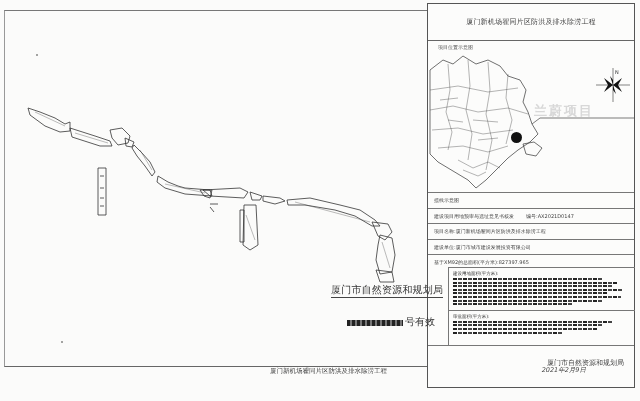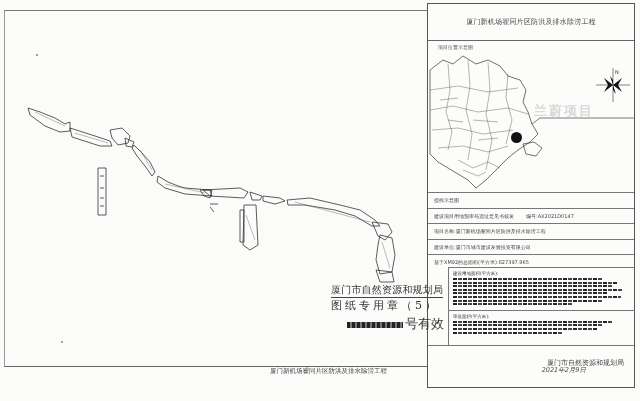--- a/index.html
+++ b/index.html
@@ -40,21 +40,21 @@
   .sign-area { position:absolute; left:0; top:341px; width:206px; height:42px; border-top:1px solid #777; }
   .sign-org { position:absolute; right:10px; top:12px; font-size:7px; color:#444; }
   .sign-date { position:absolute; right:48px; top:20px; font-size:6.5px; color:#444; font-style:italic; }
   .drawing-title { position:absolute; left:270px; top:367px; font-size:6.5px; color:#444; }
   .stamp {
     position:absolute; left:331px; top:283px; width:110px; height:58px;
     font-family: "DejaVu Serif", serif; color:#333;
   }
   .stamp .l1 { position:absolute; left:0; top:0; font-size:10px; letter-spacing:0.2px; border-bottom:1px solid #444; white-space:nowrap; }
   .stamp .l2 { position:absolute; left:0; top:15px; font-size:11px; letter-spacing:3px; white-space:nowrap; }
-  .stamp .l3 { position:absolute; left:0; top:32px; font-size:13px; white-space:nowrap;padding-left:16px; }
+  .stamp .l3 { position:absolute; left:0; top:32px; font-size:10px; white-space:nowrap;padding-left:16px; }
   .stamp .scribble { display:inline-block; width:56px; height:6px; background:repeating-linear-gradient(90deg,#222 0 3px,#777 3px 5px); vertical-align:middle; margin-right:2px; }
   .compass { position:absolute; left:596px; top:68px; }
   .dot { position:absolute; left:511px; top:132px; width:11px; height:11px; border-radius:50%; background:#111; }
   .faint-text { position:absolute; left:534px; top:102px; font-size:13px; color:#d8d8d8; letter-spacing:2px;font-weight:bold; }
 </style>
 </head>
 <body>
 
 <div class="sheet">
 
@@ -183,18 +183,17 @@
       <polygon points="17,17 26,10 22,17"></polygon>
       <polygon points="17,17 26,24 22,17"></polygon>
       <polygon points="17,17 14,8 17,12"></polygon>
       <polygon points="17,17 20,26 17,22"></polygon>
     </g>
     <text x="19" y="6" font-size="5" fill="#333">N</text>
   </svg>
 
   <div class="stamp">
     <div class="l1">厦门市自然资源和规划局</div>
-    <div class="l2">图纸专用章（5）</div>
     <div class="l3"><span class="scribble"></span><span>号有效</span></div>
   </div>
 
   <div class="drawing-title">厦门新机场翟同片区防洪及排水除涝工程</div>
 </div>
 
 </body></html>

